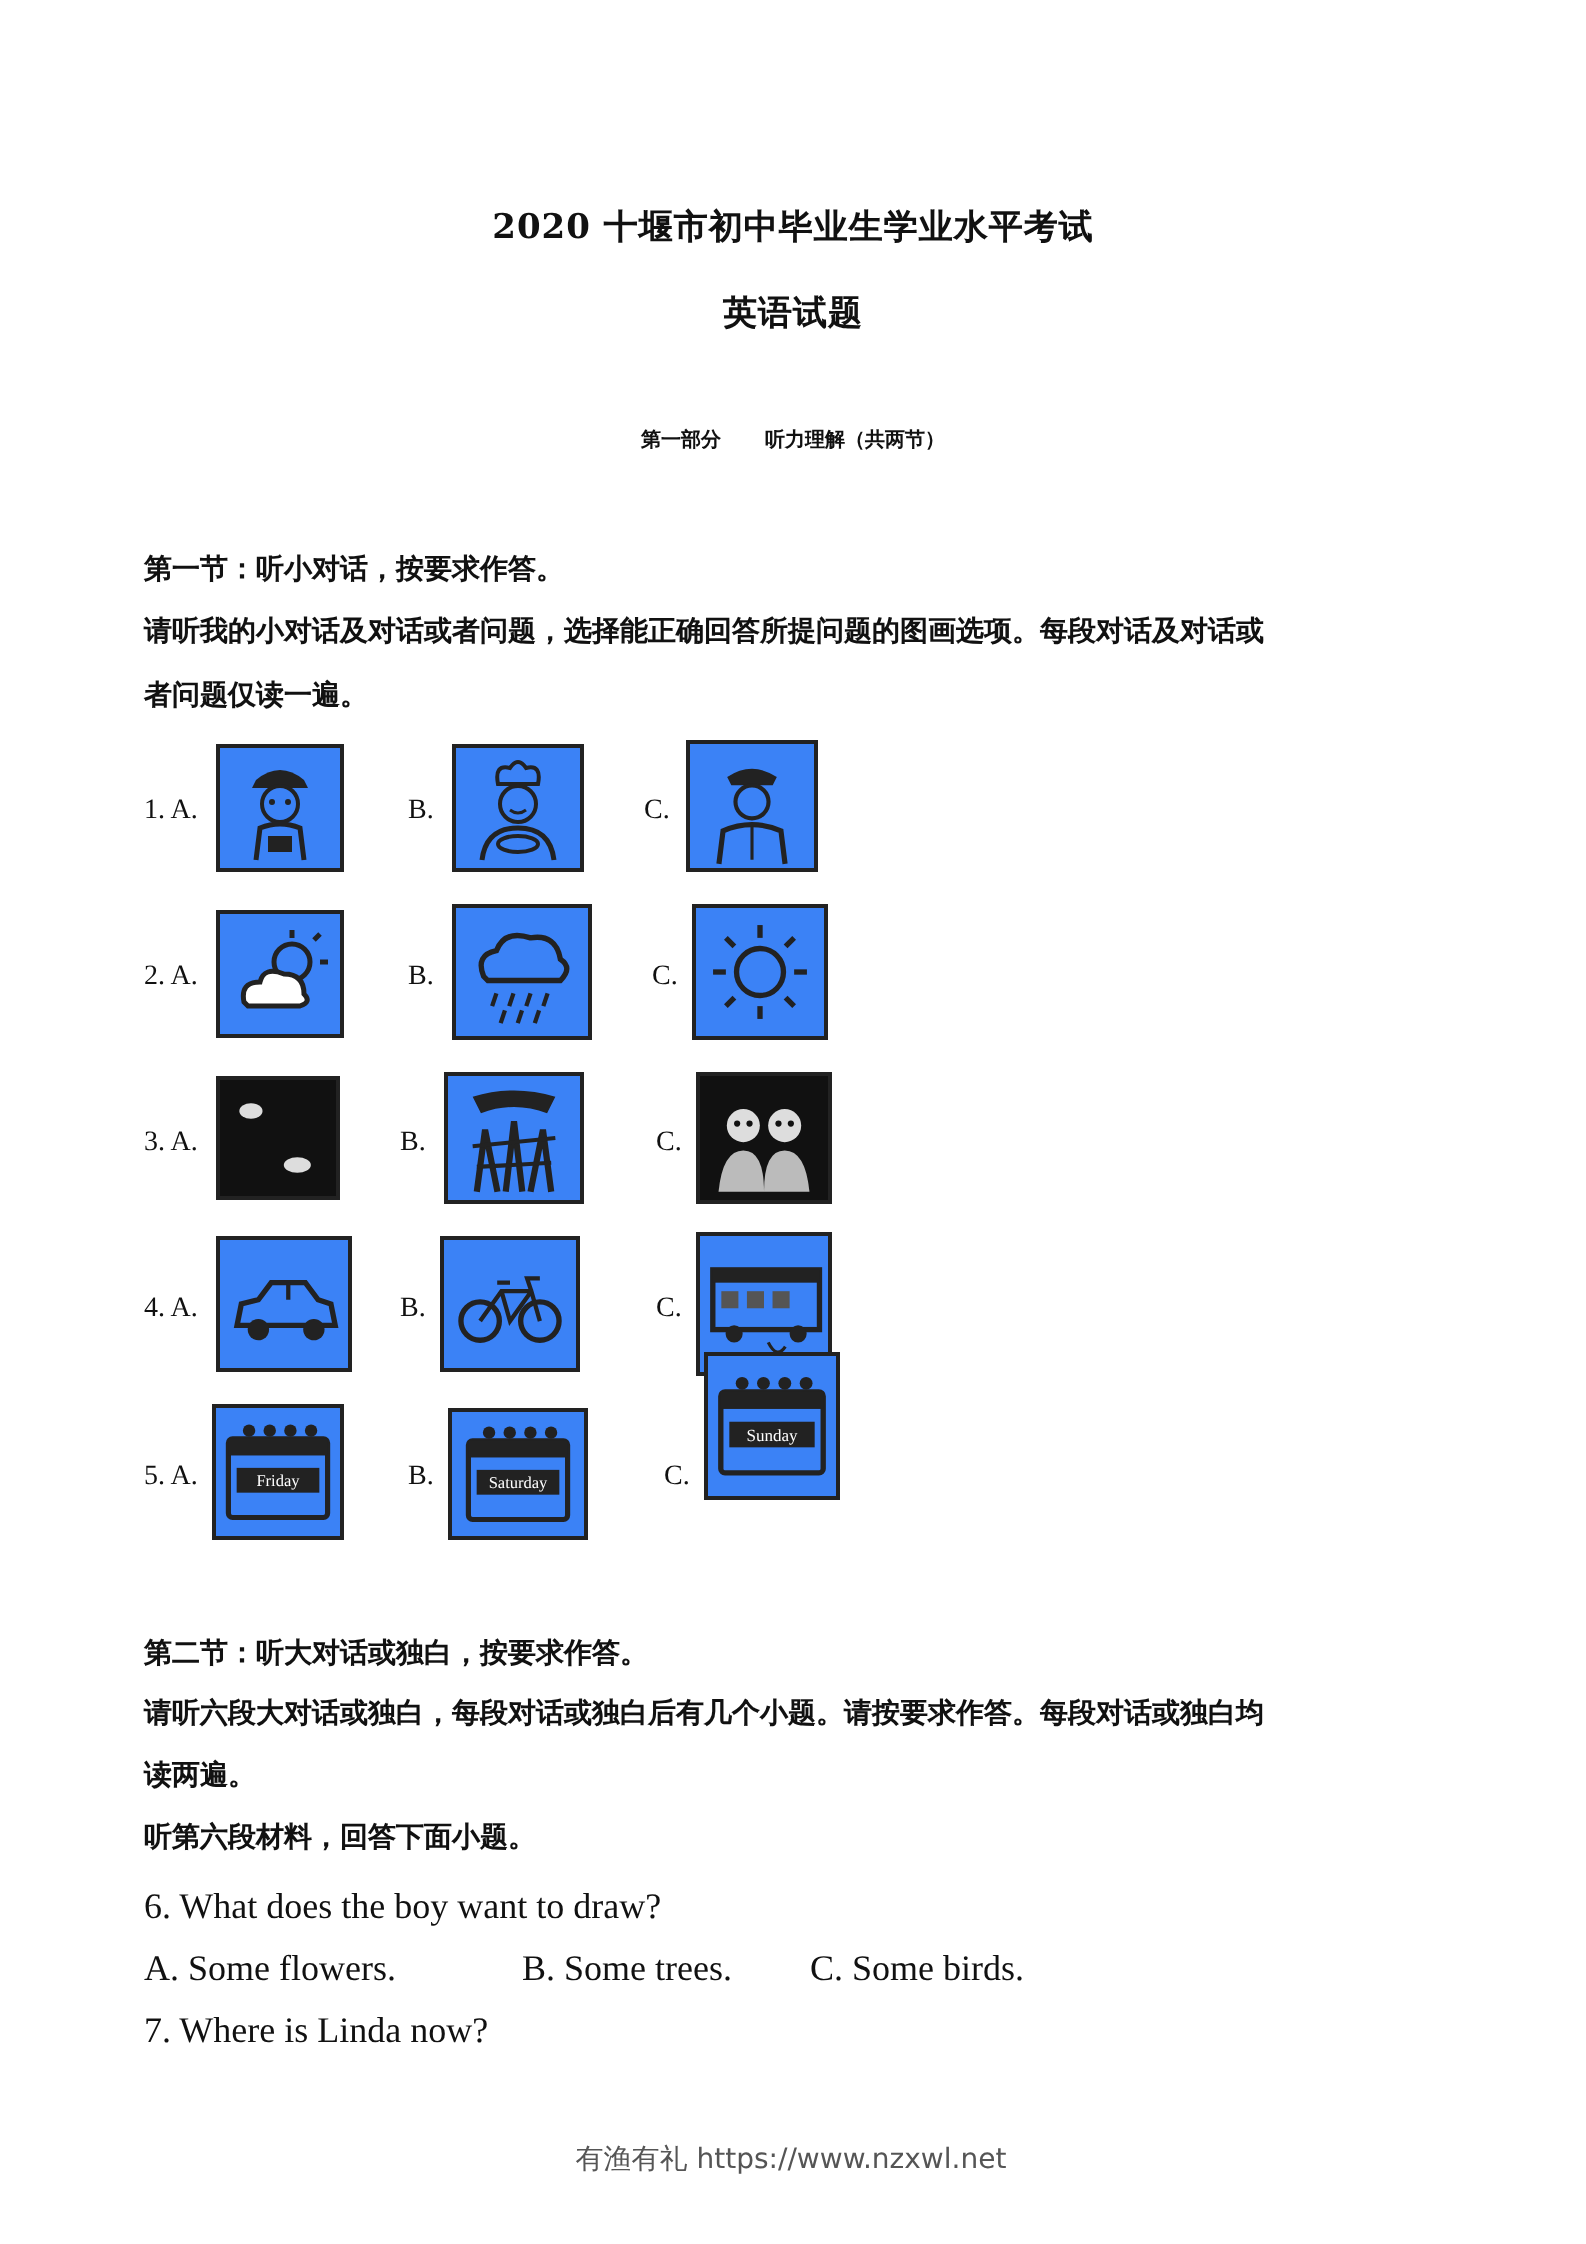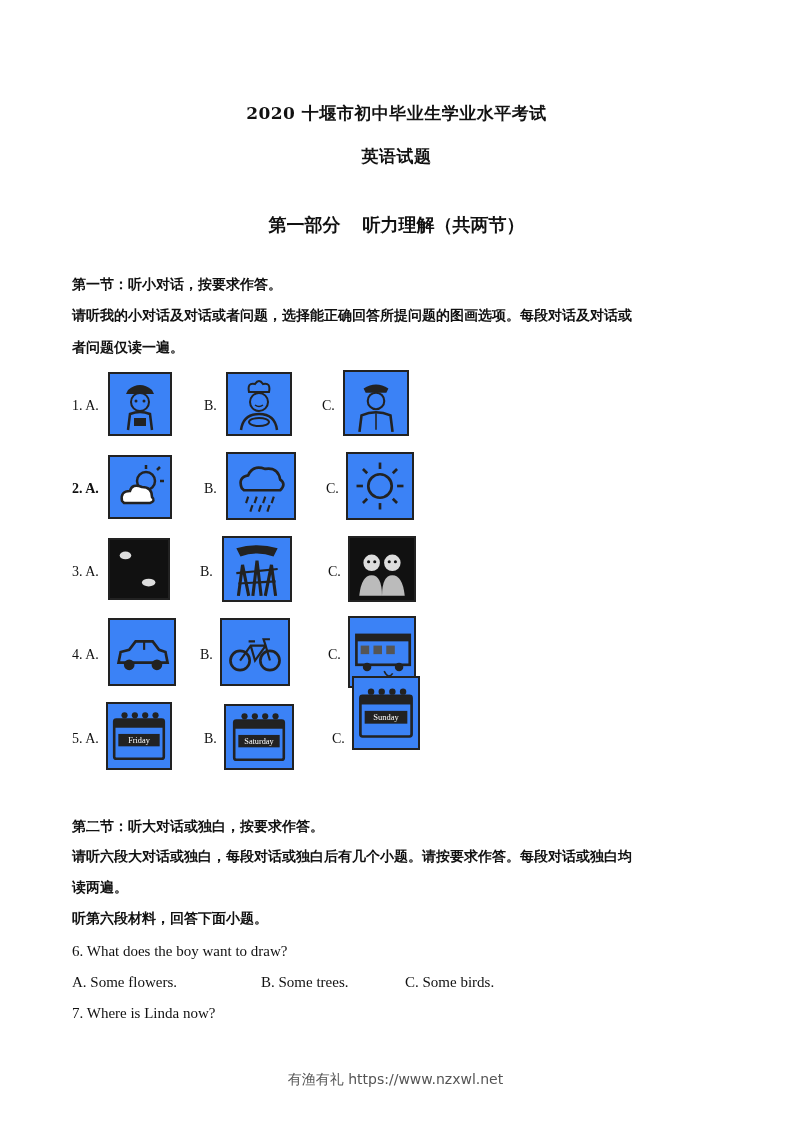--- a/index.html
+++ b/index.html
@@ -8,29 +8,29 @@
       font-family: "DejaVu Serif", "Liberation Serif", serif; color: #111;
     }
     .title {
       position: absolute; left: 0; width: 793px; text-align: center;
       font-weight: bold; font-size: 17px; letter-spacing: 0.5px;
     }
     .title1 { top: 102px; }
     .title2 { top: 145px; }
     .part-title {
       position: absolute; left: 0; width: 793px; text-align: center;
-      top: 213px; font-size: 18px; font-weight: bold;
+      top: 213px; font-size: 10px; font-weight: bold;
     }
     .part-title .gap { display: inline-block; width: 22px; }
     .bold-line {
       position: absolute; left: 72px; font-weight: bold; font-size: 14px;
       white-space: nowrap;
     }
     .normal-line {
-      position: absolute; left: 72px; font-size: 15px;
+      position: absolute; left: 72px; font-size: 18px;
       font-family: "Liberation Serif", "DejaVu Serif", serif; white-space: nowrap;
     }
     .opt-label {
       position: absolute; font-size: 14px;
       font-family: "Liberation Serif", "DejaVu Serif", serif;
     }
     .pic {
       position: absolute; border: 2px solid #222; background: #3b82f6;
       box-sizing: border-box; overflow: hidden;
     }
@@ -79,21 +79,21 @@
 <div class="opt-label" style="left:322px; top:398px;">C.</div>
 <div class="pic" style="left:343px; top:370px; width:66px; height:66px;">
   <svg viewBox="0 0 60 60">
     <path d="M18 16 Q30 8 42 16 L40 20 L20 20 Z" fill="#222"></path>
     <circle cx="30" cy="28" r="8" fill="none" stroke="#222" stroke-width="2"></circle>
     <path d="M14 58 L16 42 Q30 36 44 42 L46 58" fill="none" stroke="#222" stroke-width="2.5"></path>
     <path d="M30 40 L30 56" stroke="#222" stroke-width="1.5"></path>
   </svg>
 </div>
 
-<div class="opt-label" style="left:72px; top:481px;font-weight:bold;">2. A.</div>
+<div class="opt-label" style="left:72px; top:481px;">2. A.</div>
 <div class="pic" style="left:108px; top:455px; width:64px; height:64px;">
   <svg viewBox="0 0 60 60">
     <circle cx="36" cy="24" r="9" fill="none" stroke="#222" stroke-width="2.5"></circle>
     <g stroke="#222" stroke-width="2.5">
         <line x1="36" y1="8" x2="36" y2="12"></line>
         <line x1="50" y1="24" x2="54" y2="24"></line>
         <line x1="47" y1="13" x2="50" y2="10"></line>
       </g>
     <path d="M12 44 Q10 34 20 34 Q22 26 32 30 Q42 30 42 40 Q46 44 40 46 L14 46 Z" fill="#fff" stroke="#222" stroke-width="2.5"></path>
   </svg>

